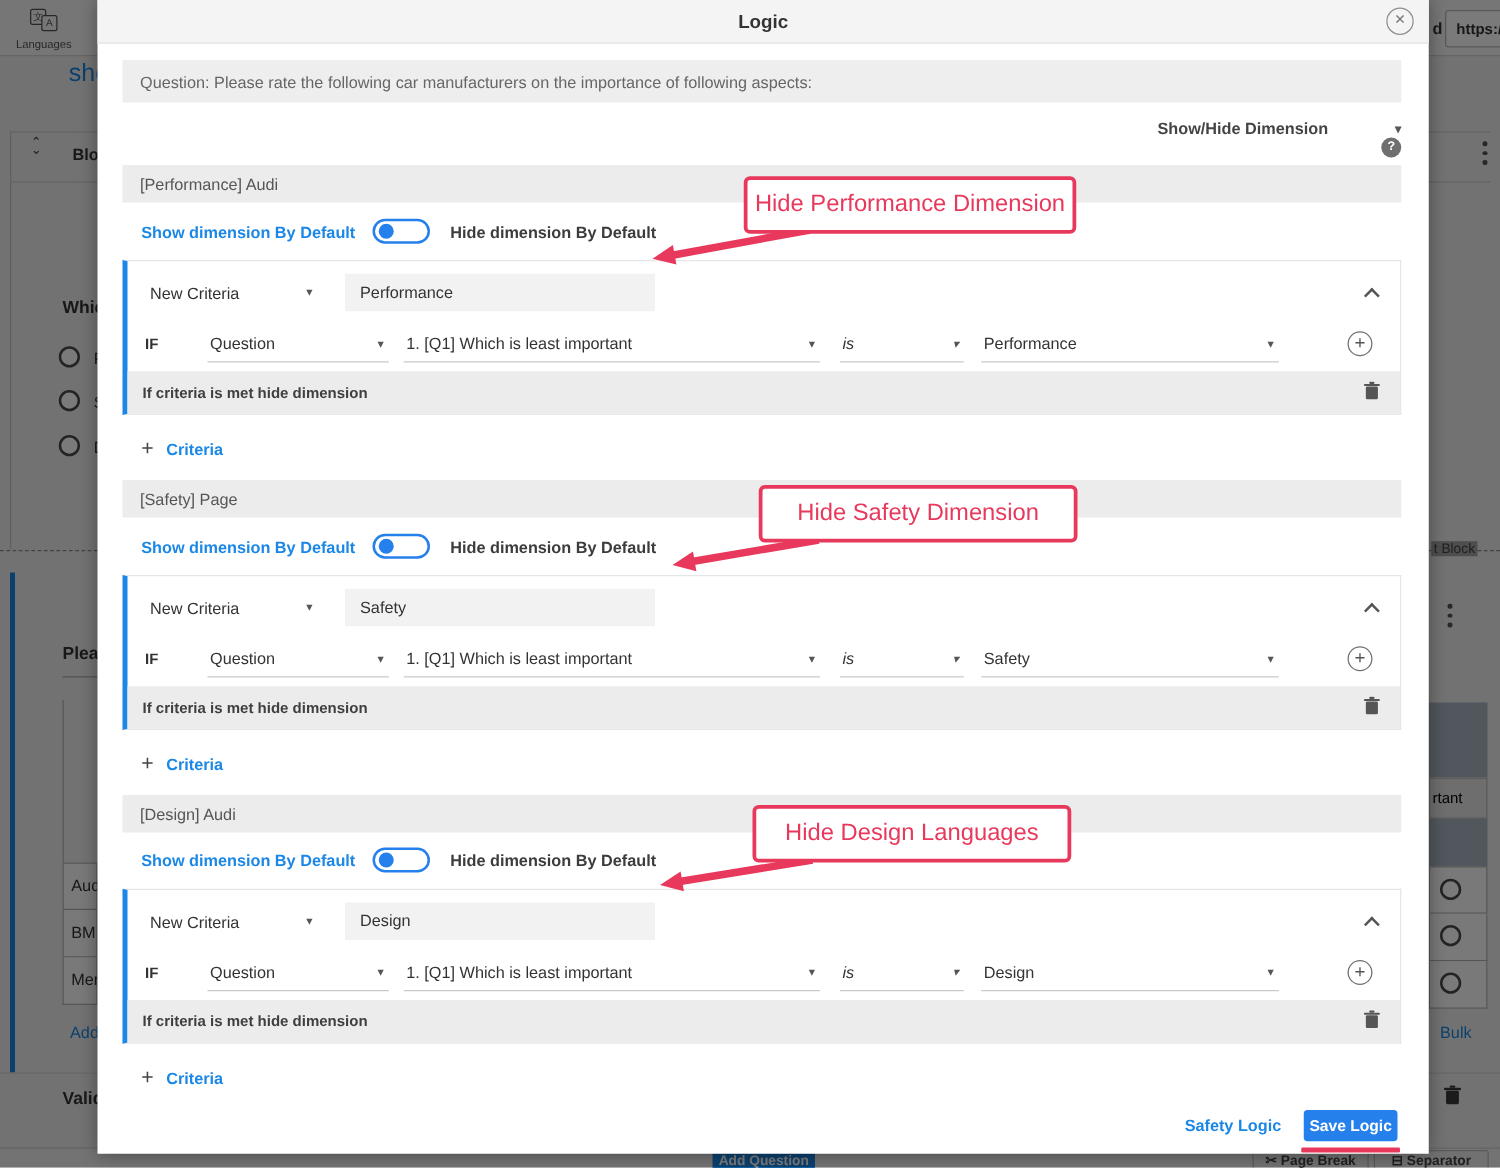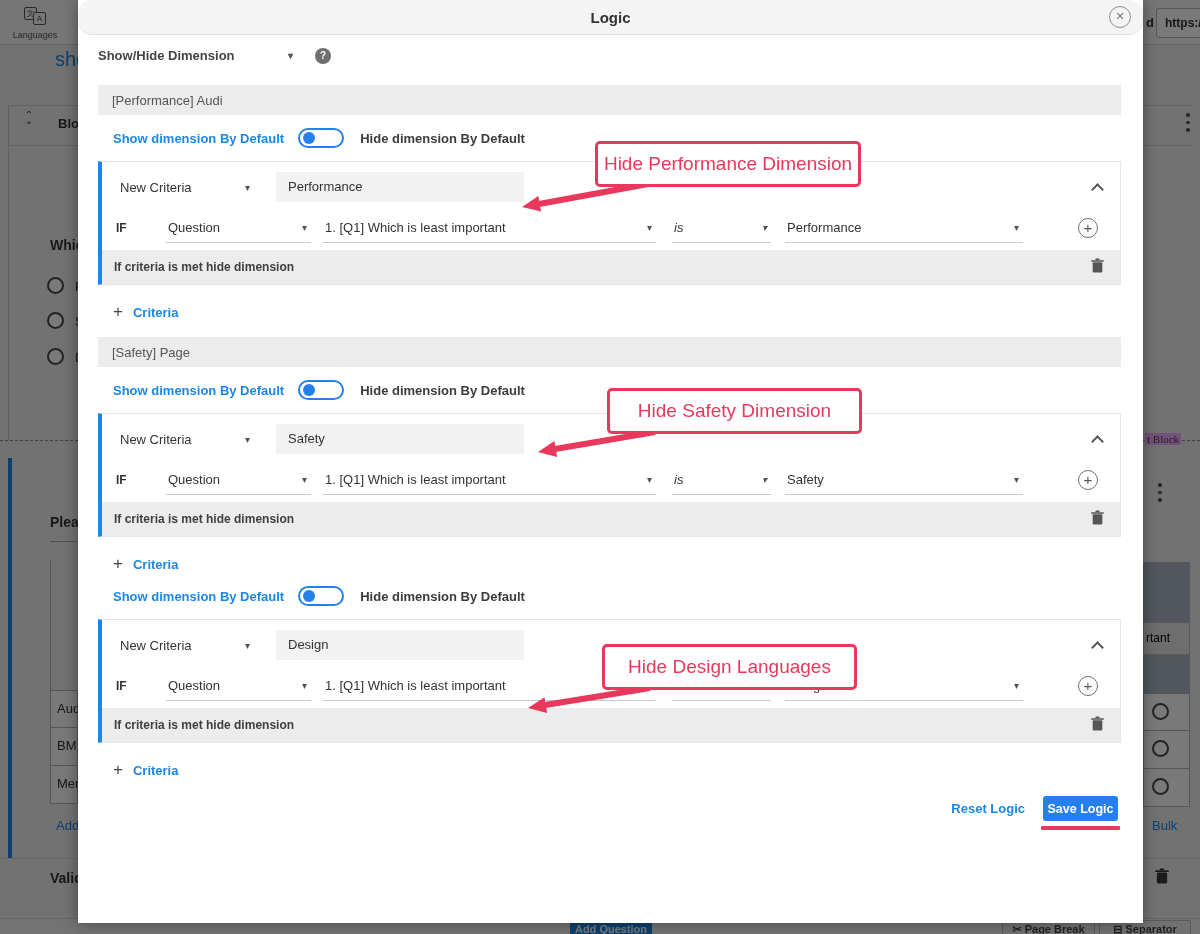--- a/index.html
+++ b/index.html
@@ -15,21 +15,21 @@
   .lang-label { position:absolute; left:0; top:30px; width:70px; text-align:center; font-size:9px; color:#555; }
   .frag-title { position:absolute; left:55px; top:48px; font-size:20px; color:#1b87e6; }
   .hline { position:absolute; background:#d0d0d0; height:1px; }
   .vline { position:absolute; background:#c9c9c9; width:1px; }
   .collapse-icon { position:absolute; left:22px; top:112px; width:14px; color:#333; font-size:10px; line-height:6px; text-align:center; }
   .frag-block { position:absolute; left:58px; top:116px; font-size:13px; font-weight:600; color:#333; }
   .frag-q { position:absolute; left:50px; top:237px; font-size:14px; font-weight:700; color:#333; }
   .bg-radio { position:absolute; width:17px; height:17px; border:2px solid #4a4a4a; border-radius:50%; background:#fff; }
   .bg-radio-lbl { position:absolute; font-size:13px; color:#333; }
   .dashline { position:absolute; left:0; top:440px; width:1200px; border-top:1px dashed #8a8a8a; }
-  .frag-tblock { position:absolute; left:1145px; top:433px; font-size:11px; color:#444; background:#f0abfc; padding:0 2px;font-family:Liberation Serif, serif; }
+  .frag-tblock { position:absolute; left:1145px; top:433px; font-size:11px; color:#444; background:#a3a3a3; padding:0 2px; }
   .blue-bar { position:absolute; left:8px; top:458px; width:4px; height:400px; background:#1b87e6; }
   .frag-plea { position:absolute; left:50px; top:514px; font-size:14px; font-weight:700; color:#333; }
   .tbl-left { position:absolute; left:50px; top:690px; width:28px; }
   .tbl-left .cell { height:38px; border:1px solid #b5b5b5; border-top:none; font-size:13px; color:#333; padding:10px 0 0 6px; background:#fdfdfd; }
   .tbl-left .cell:first-child { border-top:1px solid #b5b5b5; }
   .frag-add { position:absolute; left:56px; top:818px; font-size:13px; color:#1b87e6; }
   .frag-valid { position:absolute; left:50px; top:870px; font-size:14px; font-weight:700; color:#333; }
   .frag-d { position:absolute; left:1146px; top:15px; font-size:13px; font-weight:700; color:#333; }
   .urlbox { position:absolute; left:1156px; top:8px; width:60px; height:30px; background:#fff; border:1px solid #b9b9b9; border-radius:3px; font-size:12px; font-weight:700; color:#333; line-height:28px; padding-left:8px; }
   .kebab { position:absolute; width:4px; }
@@ -44,26 +44,26 @@
   .bg-trash { position:absolute; left:1155px; top:868px; }
   .botbar { position:absolute; left:0; top:918px; width:1200px; height:16px; background:#f1f1f1; border-top:1px solid #cfcfcf; }
   .addq-btn { position:absolute; left:570px; top:920px; width:82px; height:20px; background:#1b87e6; color:#fff; font-size:11px; font-weight:700; text-align:center; line-height:18px; border-radius:2px; }
   .bot-btn { position:absolute; top:920px; height:20px; background:#ededed; border:1px solid #bdbdbd; color:#444; font-size:11px; font-weight:700; text-align:center; line-height:17px; border-radius:2px; }
 
   
   #overlay { position:absolute; inset:0; background:rgba(0,0,0,0.52); z-index:10; }
 
   
   #modal { position:absolute; left:78px; top:0; width:1065px; height:923px; background:#fff; z-index:20; box-shadow:0 0 14px rgba(0,0,0,.4); }
-  .m-header { height:35px; background:#f4f4f4; border-bottom:1px solid #e2e2e2; position:relative; text-align:center;border-radius:14px; }
+  .m-header { height:35px; background:#f4f4f4; border-bottom:1px solid #e2e2e2; position:relative; text-align:center; }
   .m-title { font-size:15px; font-weight:700; color:#333; line-height:35px; }
   .m-close { position:absolute; right:12px; top:6px; width:22px; height:22px; border:1.4px solid #8f8f8f; border-radius:50%; color:#777; font-size:11px; line-height:19px; text-align:center; cursor:pointer; background:#f4f4f4; }
   .m-body { padding:0 22px 0 20px; }
   .q-bar { margin-top:13px; height:34px; background:#eeeeee; display:flex; align-items:center; padding:0 14px; font-size:13px; color:#666; }
-  .type-row { margin-top:13px; height:26px; display:flex; align-items:flex-start; }
+  .type-row { margin-top:13px; height:26px; display:flex; align-items:flex-end;flex-direction:column; }
   .dd { display:flex; align-items:center; justify-content:space-between; cursor:pointer; }
   .caret { font-size:10px; color:#555; }
   .type-dd { width:195px; font-size:13px; font-weight:700; color:#444; }
   .help { margin-left:22px; width:16px; height:16px; border-radius:50%; background:#6f6f6f; color:#fff; font-size:10px; font-weight:700; text-align:center; line-height:16px; cursor:pointer; }
   .sec-h { margin-top:15px; height:30px; background:#ececec; display:flex; align-items:center; padding:0 14px; font-size:13px; color:#555; }
   .sec-h.first { margin-top:11px; }
   .tog-row { margin-top:12px; height:22px; display:flex; align-items:center; padding-left:15px; }
   .tog-row.t3 { margin-top:11px; }
   .show-lbl { font-size:13px; font-weight:600; color:#1b87e6; cursor:pointer; }
   .toggle { margin:0 16px 0 14px; width:46px; height:20px; border:2px solid #2680eb; border-radius:10px; background:#fff; position:relative; cursor:pointer; }
@@ -180,20 +180,21 @@
 </div>
 
 <div id="overlay"></div>
 
 <div id="modal">
   <div class="m-header">
     <div class="m-title">Logic</div>
     <div class="m-close">✕</div>
   </div>
   <div class="m-body">
+    <div class="q-bar">Question: Please rate the following car manufacturers on the importance of following aspects:</div>
 
     <div class="type-row">
       <div class="dd type-dd">
         <span>Show/Hide Dimension</span>
         <span class="caret">▾</span>
       </div>
       <div class="help">?</div>
     </div>
 
     <div class="sec-h first">[Performance] Audi</div>
@@ -291,20 +292,21 @@
               <rect x="0" y="2" width="12" height="1.6" rx="0.8" fill="#555"></rect>
               <rect x="4" y="0.4" width="4" height="1.6" rx="0.8" fill="#555"></rect>
             </svg></span>
       </div>
     </div>
     <div class="add-row">
       <span class="add-plus">+</span>
       <span class="add-lbl">Criteria</span>
     </div>
 
+    <div class="sec-h">[Design] Audi</div>
     <div class="tog-row t3">
       <span class="show-lbl">Show dimension By Default</span>
       <span class="toggle">
           <span class="knob"></span>
         </span>
       <span class="hide-lbl">Hide dimension By Default</span>
     </div>
     <div class="card">
       <div class="card-top">
         <div class="dd nc-dd">
@@ -342,21 +344,21 @@
               <rect x="4" y="0.4" width="4" height="1.6" rx="0.8" fill="#555"></rect>
             </svg></span>
       </div>
     </div>
     <div class="add-row">
       <span class="add-plus">+</span>
       <span class="add-lbl">Criteria</span>
     </div>
 
     <div class="m-footer">
-      <span class="reset-lbl">Reset Logic</span>
+      <span class="reset-lbl">Safety Logic</span>
       <button class="save-btn">Save Logic</button>
     </div>
   </div>
 </div>
 
 <div class="callout" style="left:595px; top:141px; width:266px; height:46px;">Hide Performance Dimension</div>
 <svg class="arrow-svg" style="left:512px; top:174px;" width="146" height="43">
   <line x1="136" y1="10" x2="27" y2="30"></line>
   <polygon points="10,33 26.3,21.9 29.1,37.6"></polygon>
 </svg>

